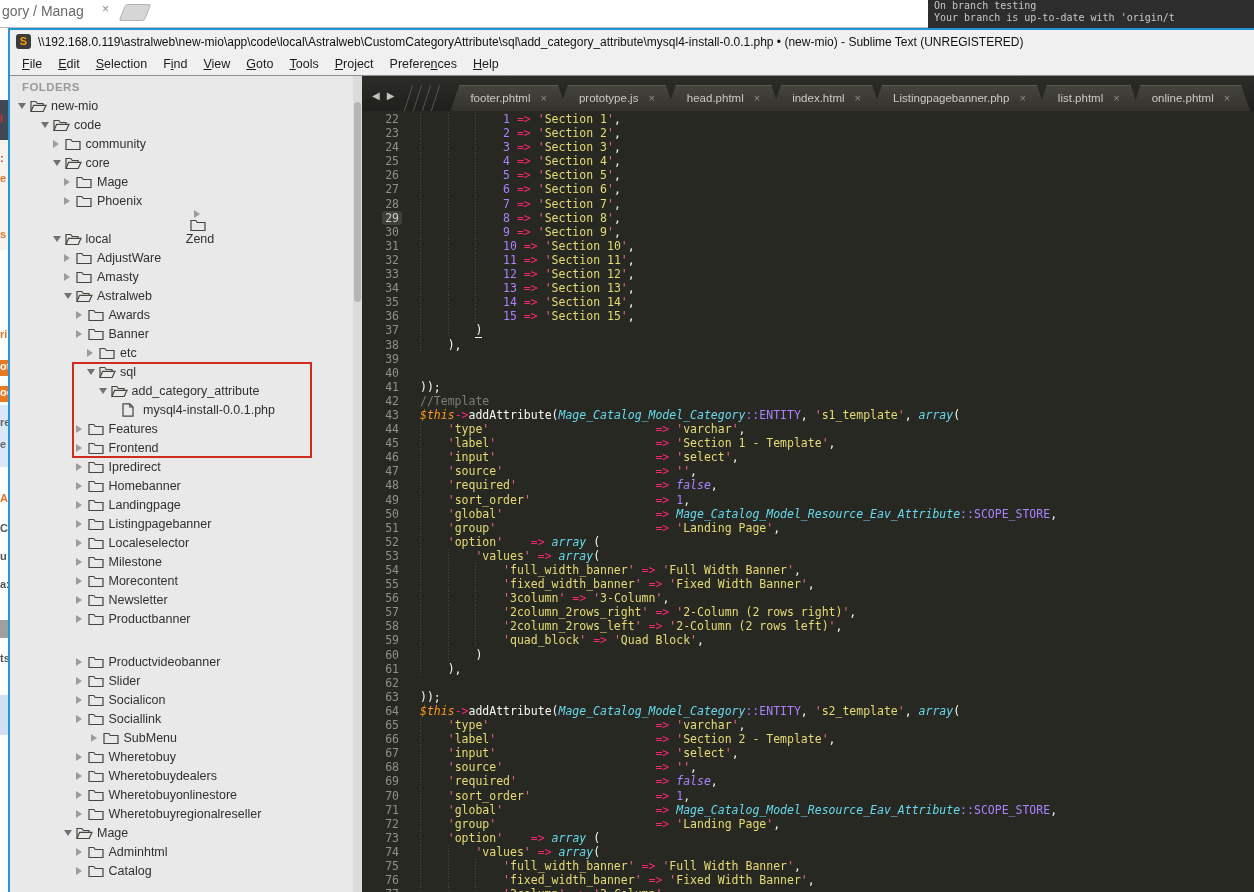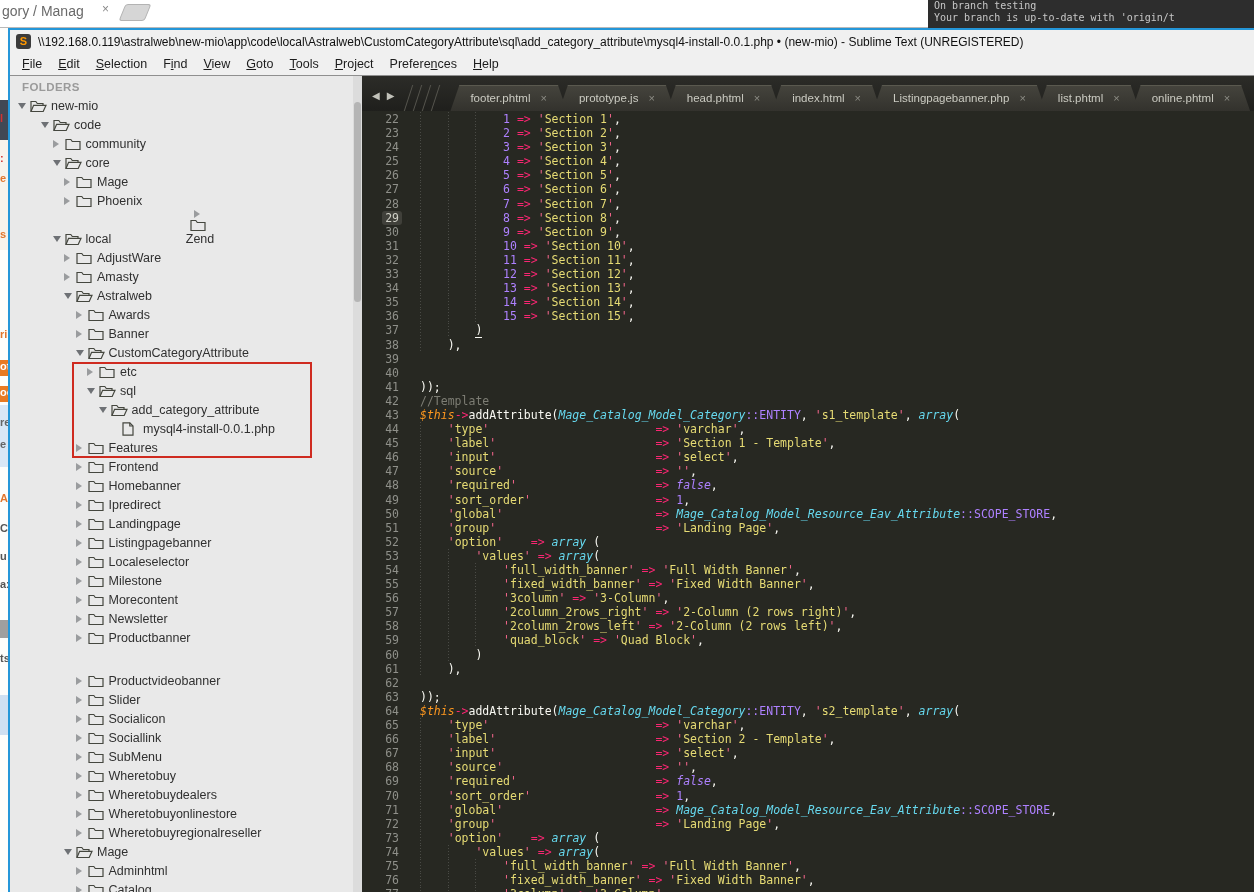--- a/index.html
+++ b/index.html
@@ -272,32 +272,20 @@
               <span class="arrow">
                 <span class="arr-closed"></span>
               </span>
               <span class="tree-ico">
                 <svg width="16" height="14" viewBox="0 0 16 14">
                   <path d="M1 12.5 V2.5 H5.8 L7.3 4.5 H15 V12.5 Z" fill="none" stroke="#45473f" stroke-width="1.2"></path>
                 </svg>
               </span>
               <span class="tree-label">Banner</span>
             </div>
-            <div class="tree-row" style="padding-left: 65.5px;">
-              <span class="arrow">
-                <span class="arr-open"></span>
-              </span>
-              <span class="tree-ico">
-                <svg width="17" height="14" viewBox="0 0 17 14">
-                  <path d="M1 12.5 V2.5 H5.8 L7.3 4.5 H13 V6.3" fill="none" stroke="#45473f" stroke-width="1.2"></path>
-                  <path d="M3.6 6.3 H16 L13.2 12.5 H1 Z" fill="none" stroke="#45473f" stroke-width="1.2"></path>
-                </svg>
-              </span>
-              <span class="tree-label">CustomCategoryAttribute</span>
-            </div>
             <div class="tree-row" style="padding-left: 77px;">
               <span class="arrow">
                 <span class="arr-closed"></span>
               </span>
               <span class="tree-ico">
                 <svg width="16" height="14" viewBox="0 0 16 14">
                   <path d="M1 12.5 V2.5 H5.8 L7.3 4.5 H15 V12.5 Z" fill="none" stroke="#45473f" stroke-width="1.2"></path>
                 </svg>
               </span>
               <span class="tree-label">etc</span>
@@ -360,42 +348,42 @@
             </div>
             <div class="tree-row" style="padding-left: 65.5px;">
               <span class="arrow">
                 <span class="arr-closed"></span>
               </span>
               <span class="tree-ico">
                 <svg width="16" height="14" viewBox="0 0 16 14">
                   <path d="M1 12.5 V2.5 H5.8 L7.3 4.5 H15 V12.5 Z" fill="none" stroke="#45473f" stroke-width="1.2"></path>
                 </svg>
               </span>
+              <span class="tree-label">Ipredirect</span>
+            </div>
+            <div class="tree-row" style="padding-left: 65.5px;">
+              <span class="arrow">
+                <span class="arr-closed"></span>
+              </span>
+              <span class="tree-ico">
+                <svg width="16" height="14" viewBox="0 0 16 14">
+                  <path d="M1 12.5 V2.5 H5.8 L7.3 4.5 H15 V12.5 Z" fill="none" stroke="#45473f" stroke-width="1.2"></path>
+                </svg>
+              </span>
               <span class="tree-label">Homebanner</span>
             </div>
             <div class="tree-row" style="padding-left: 65.5px;">
               <span class="arrow">
                 <span class="arr-closed"></span>
               </span>
               <span class="tree-ico">
                 <svg width="16" height="14" viewBox="0 0 16 14">
                   <path d="M1 12.5 V2.5 H5.8 L7.3 4.5 H15 V12.5 Z" fill="none" stroke="#45473f" stroke-width="1.2"></path>
                 </svg>
               </span>
-              <span class="tree-label">Ipredirect</span>
-            </div>
-            <div class="tree-row" style="padding-left: 65.5px;">
-              <span class="arrow">
-                <span class="arr-closed"></span>
-              </span>
-              <span class="tree-ico">
-                <svg width="16" height="14" viewBox="0 0 16 14">
-                  <path d="M1 12.5 V2.5 H5.8 L7.3 4.5 H15 V12.5 Z" fill="none" stroke="#45473f" stroke-width="1.2"></path>
-                </svg>
-              </span>
               <span class="tree-label">Landingpage</span>
             </div>
             <div class="tree-row" style="padding-left: 65.5px;">
               <span class="arrow">
                 <span class="arr-closed"></span>
               </span>
               <span class="tree-ico">
                 <svg width="16" height="14" viewBox="0 0 16 14">
                   <path d="M1 12.5 V2.5 H5.8 L7.3 4.5 H15 V12.5 Z" fill="none" stroke="#45473f" stroke-width="1.2"></path>
                 </svg>
@@ -494,21 +482,21 @@
               <span class="arrow">
                 <span class="arr-closed"></span>
               </span>
               <span class="tree-ico">
                 <svg width="16" height="14" viewBox="0 0 16 14">
                   <path d="M1 12.5 V2.5 H5.8 L7.3 4.5 H15 V12.5 Z" fill="none" stroke="#45473f" stroke-width="1.2"></path>
                 </svg>
               </span>
               <span class="tree-label">Sociallink</span>
             </div>
-            <div class="tree-row" style="padding-left: 65.5px;">
+            <div class="tree-row" style="padding-left: 65.5px; margin-left: 15px;">
               <span class="arrow">
                 <span class="arr-closed"></span>
               </span>
               <span class="tree-ico">
                 <svg width="16" height="14" viewBox="0 0 16 14">
                   <path d="M1 12.5 V2.5 H5.8 L7.3 4.5 H15 V12.5 Z" fill="none" stroke="#45473f" stroke-width="1.2"></path>
                 </svg>
               </span>
               <span class="tree-label">SubMenu</span>
             </div>

